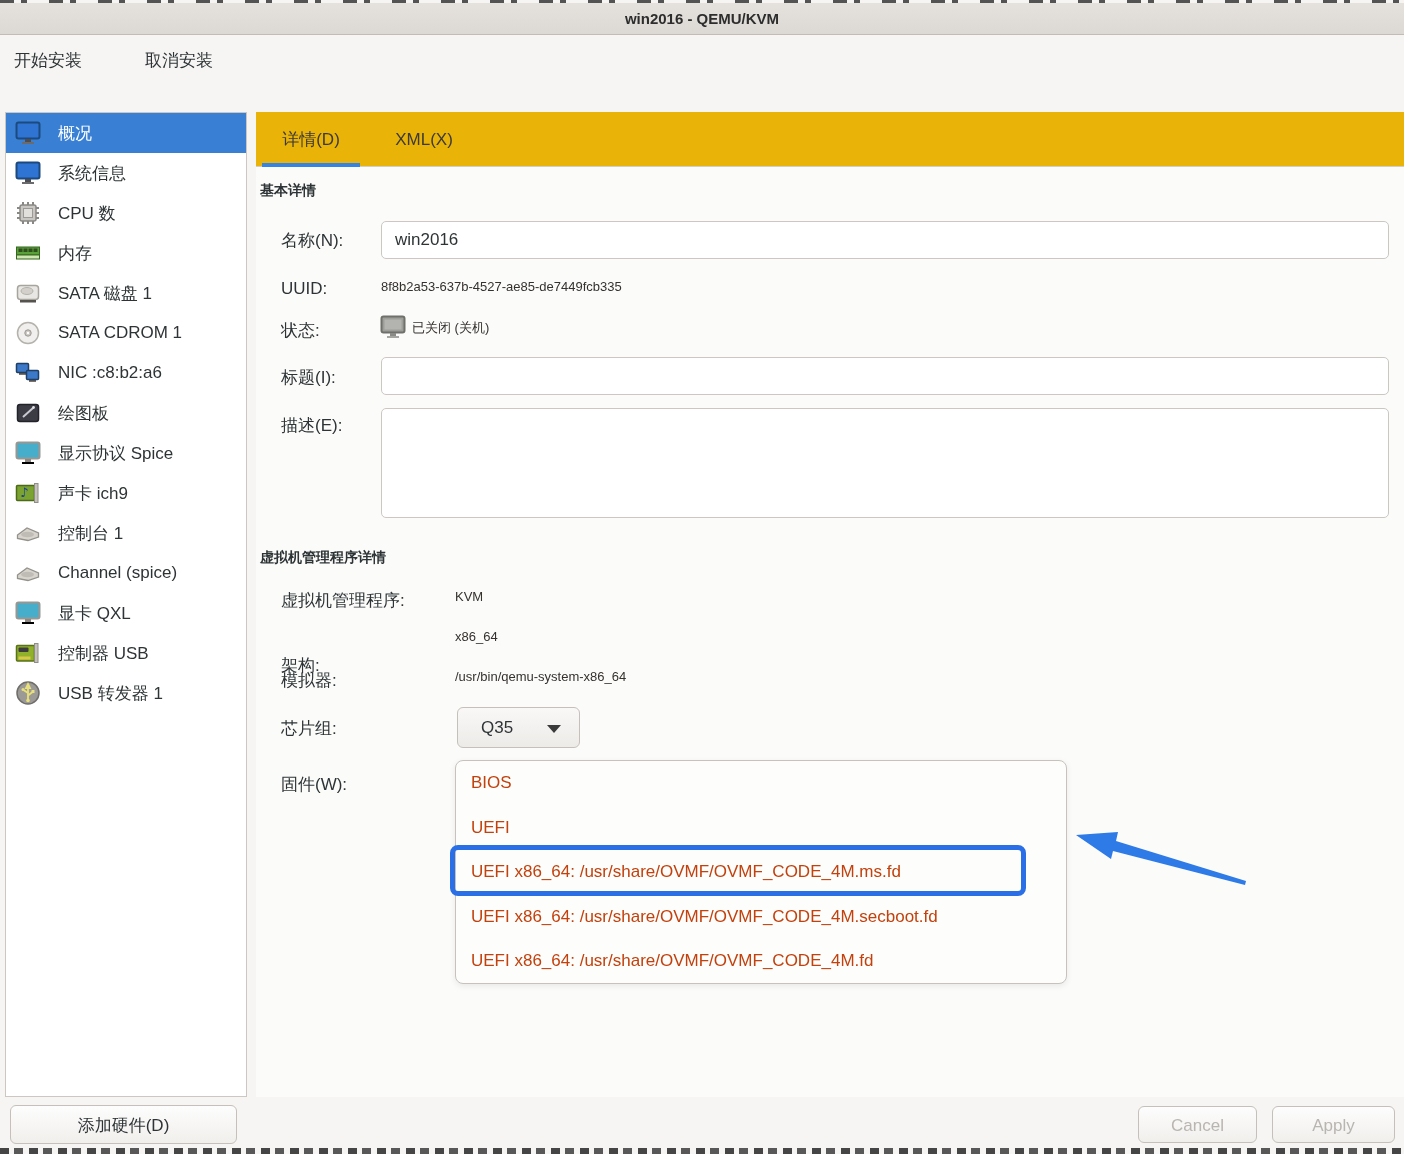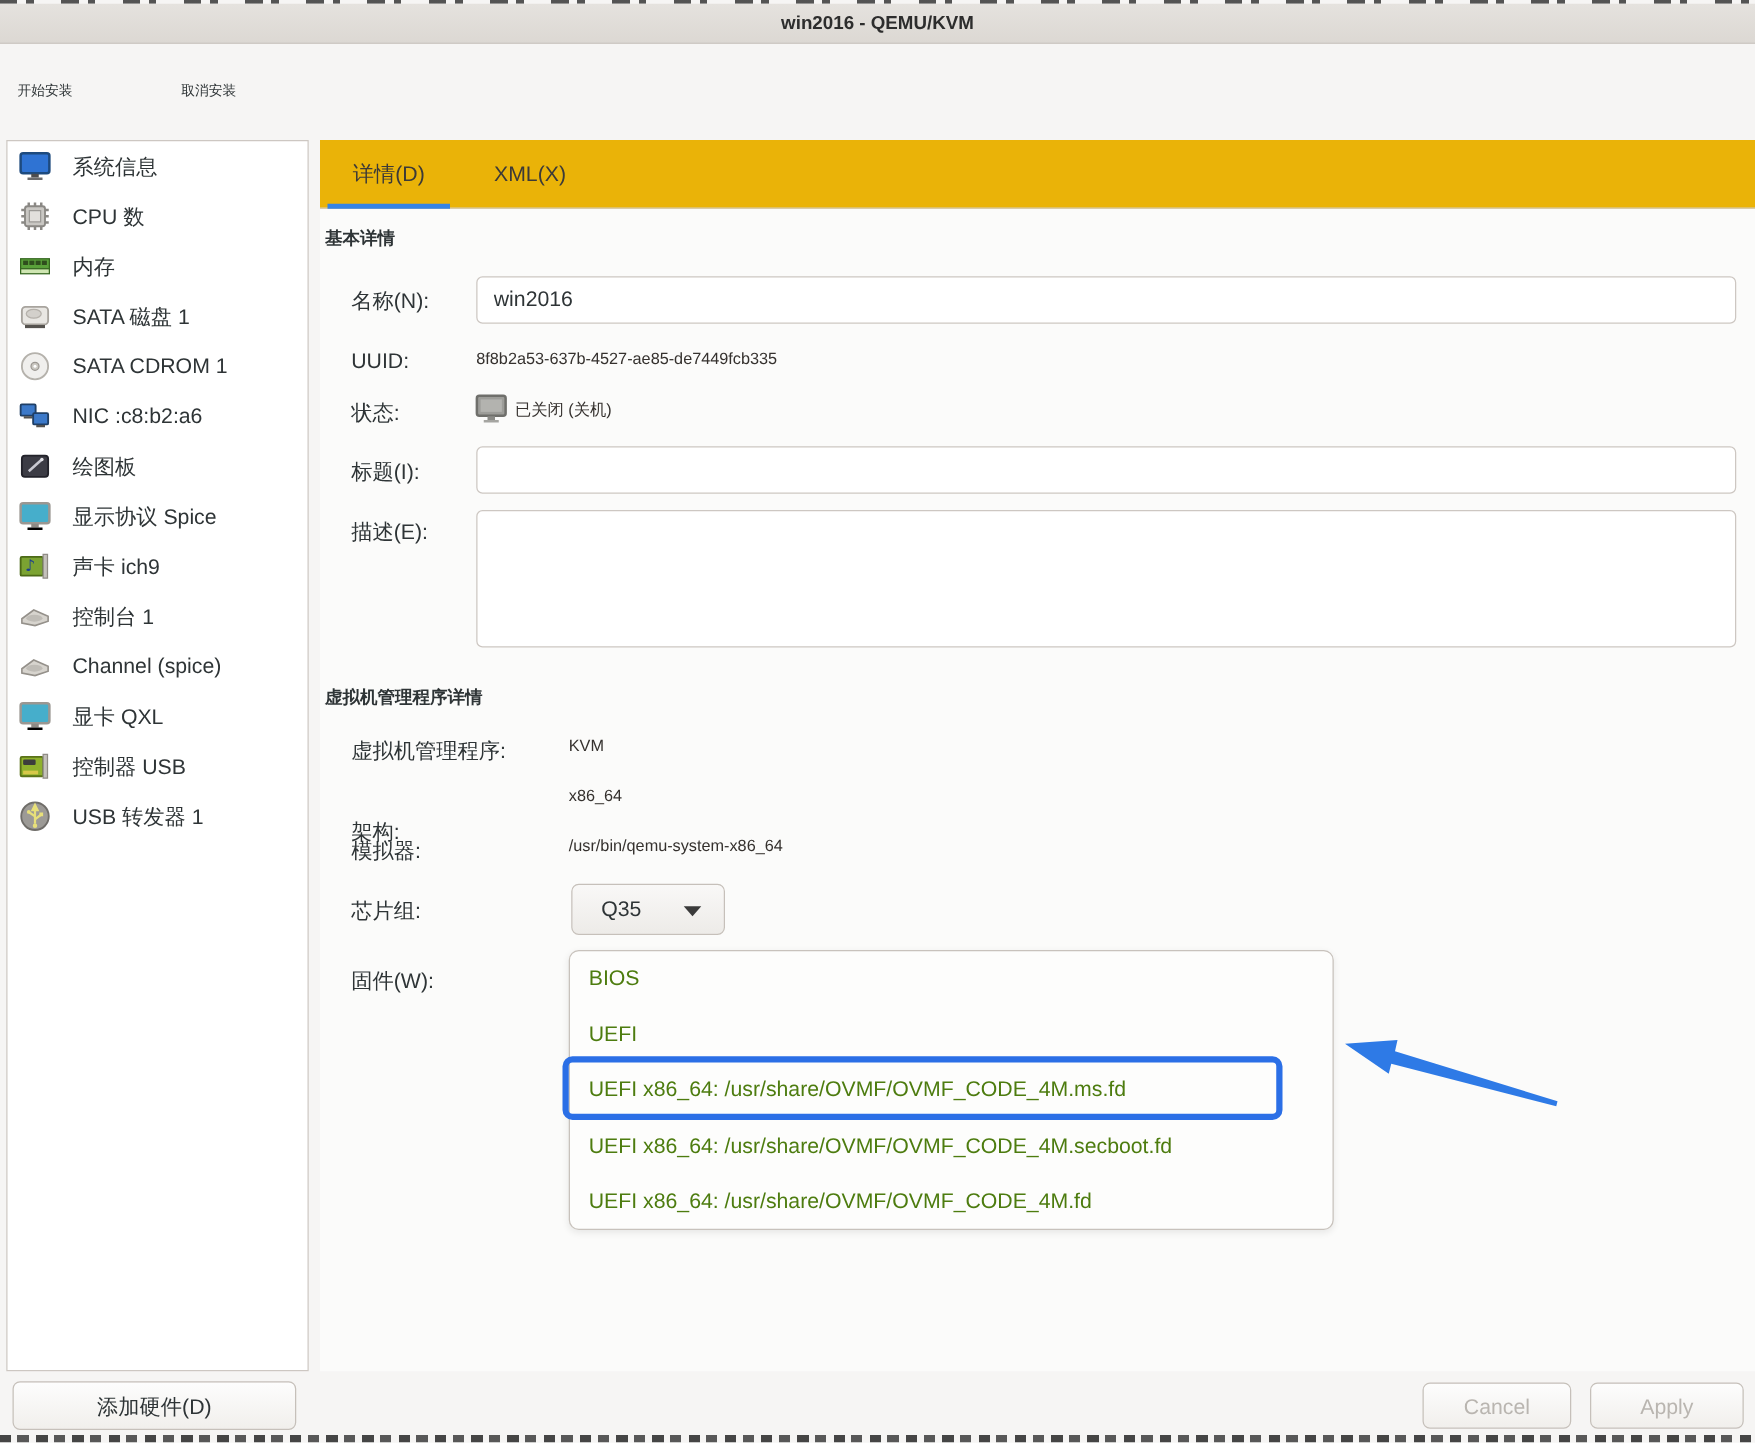--- a/index.html
+++ b/index.html
@@ -10,21 +10,21 @@
   .edge-top{position:absolute;left:0;top:0;width:100%;height:3px;opacity:.8;
     background:repeating-linear-gradient(90deg,#2b2b2b 0 14px,transparent 14px 21px,#2b2b2b 21px 27px,transparent 27px 49px);}
   .edge-bottom{position:absolute;left:0;top:1148px;width:100%;height:6px;
     background:repeating-linear-gradient(90deg,#262626 0 9px,transparent 9px 14px,#3c3c3c 14px 23px,transparent 23px 29px);opacity:.85;}
   
   .titlebar{position:absolute;left:0;top:3px;width:100%;height:31px;
     background:linear-gradient(#e5e2de,#dcd8d3);border-bottom:1px solid #c2bcb5;}
   .titlebar .title{position:absolute;left:0;right:0;top:0;height:31px;line-height:31px;
     text-align:center;font-weight:bold;font-size:15px;color:#2d2d2d;}
   
-  .toolbtn{position:absolute;top:56px;height:34px;line-height:34px;font-size:11px;color:#2e3436;cursor:pointer;}
+  .toolbtn{position:absolute;top:44px;height:34px;line-height:34px;font-size:17px;color:#2e3436;cursor:pointer;}
   #btn-begin{left:14px;}
   #btn-cancel-install{left:145px;}
   
   .sidebar{position:absolute;left:5px;top:112px;width:242px;height:985px;background:#ffffff;
     border:1px solid #cdc7c2;box-sizing:border-box;}
   .side-row{position:relative;height:40px;display:flex;align-items:center;cursor:pointer;}
   .side-row .ic{width:26px;height:26px;margin-left:9px;flex:0 0 26px;}
   .side-row .lbl{margin-left:17px;font-size:17px;color:#2e3436;white-space:nowrap;}
   .side-row.selected{background:#3980d4;}
   .side-row.selected .lbl{color:#ffffff;}
@@ -49,21 +49,21 @@
   .dropdown{position:absolute;left:457px;top:707px;width:123px;height:41px;
     background:linear-gradient(#f9f8f7,#edebe8);border:1px solid #c6c0ba;border-radius:6px;
     box-sizing:border-box;cursor:pointer;}
   .dropdown .dval{position:absolute;left:23px;top:0;height:39px;line-height:39px;font-size:17px;color:#2e3436;}
   .dropdown .caret{position:absolute;right:18px;top:17px;width:0;height:0;
     border-left:7px solid transparent;border-right:7px solid transparent;border-top:8px solid #3a3a3a;}
   
   .popup{position:absolute;left:455px;top:760px;width:612px;height:224px;background:#fdfdfc;
     border:1px solid #c8c2bc;border-radius:8px;box-sizing:border-box;
     box-shadow:0 2px 6px rgba(0,0,0,0.08);overflow:hidden;}
-  .popup .opt{height:44.6px;line-height:44.6px;padding-left:15px;font-size:17px;color:#4d7c0f;
+  .popup .opt{height:44.6px;line-height:44.6px;padding-left:15px;font-size:17px;color:#c2410c;
     white-space:nowrap;cursor:pointer;}
   
   .anno-rect{position:absolute;left:450px;top:845px;width:576px;height:51px;
     border:5px solid #2b6fe6;border-radius:8px;box-sizing:border-box;pointer-events:none;}
   .anno-arrow{position:absolute;left:0;top:0;width:1404px;height:1154px;pointer-events:none;}
   
   .pushbtn{position:absolute;background:linear-gradient(#fdfdfd,#f1efec);border:1px solid #c6c0ba;
     border-radius:6px;box-sizing:border-box;text-align:center;font-size:17px;cursor:pointer;font-family:inherit;}
   #btn-add-hw{left:10px;top:1105px;width:227px;height:39px;line-height:37px;color:#2e3436;}
   #btn-cancel{left:1138px;top:1106px;width:119px;height:37px;line-height:35px;color:#b9b5b0;}
@@ -77,20 +77,28 @@
   <div class="edge-top"></div>
 
   <div class="titlebar">
     <div class="title">win2016 - QEMU/KVM</div>
   </div>
 
   <div class="toolbtn" id="btn-begin">开始安装</div>
   <div class="toolbtn" id="btn-cancel-install">取消安装</div>
 
   <div class="sidebar" id="sidebar-list">
+      <div class="side-row selected">
+        <svg class="ic" viewBox="0 0 26 26">
+          <rect x="1.5" y="2.5" width="23" height="16" rx="2" fill="#2f73d3" stroke="#1d4a7e" stroke-width="2"></rect>
+          <rect x="10" y="19" width="6" height="3" fill="#4d4d4f"></rect>
+          <rect x="7" y="22" width="12" height="2" fill="#6b6b6d"></rect>
+        </svg>
+        <span class="lbl">概况</span>
+      </div>
       <div class="side-row">
         <svg class="ic" viewBox="0 0 26 26">
           <rect x="1.5" y="2.5" width="23" height="16" rx="2" fill="#2f73d3" stroke="#1d4a7e" stroke-width="2"></rect>
           <rect x="10" y="19" width="6" height="3" fill="#4d4d4f"></rect>
           <rect x="7" y="22" width="12" height="2" fill="#6b6b6d"></rect>
         </svg>
         <span class="lbl">系统信息</span>
       </div>
       <div class="side-row">
         <svg class="ic" viewBox="0 0 26 26">

